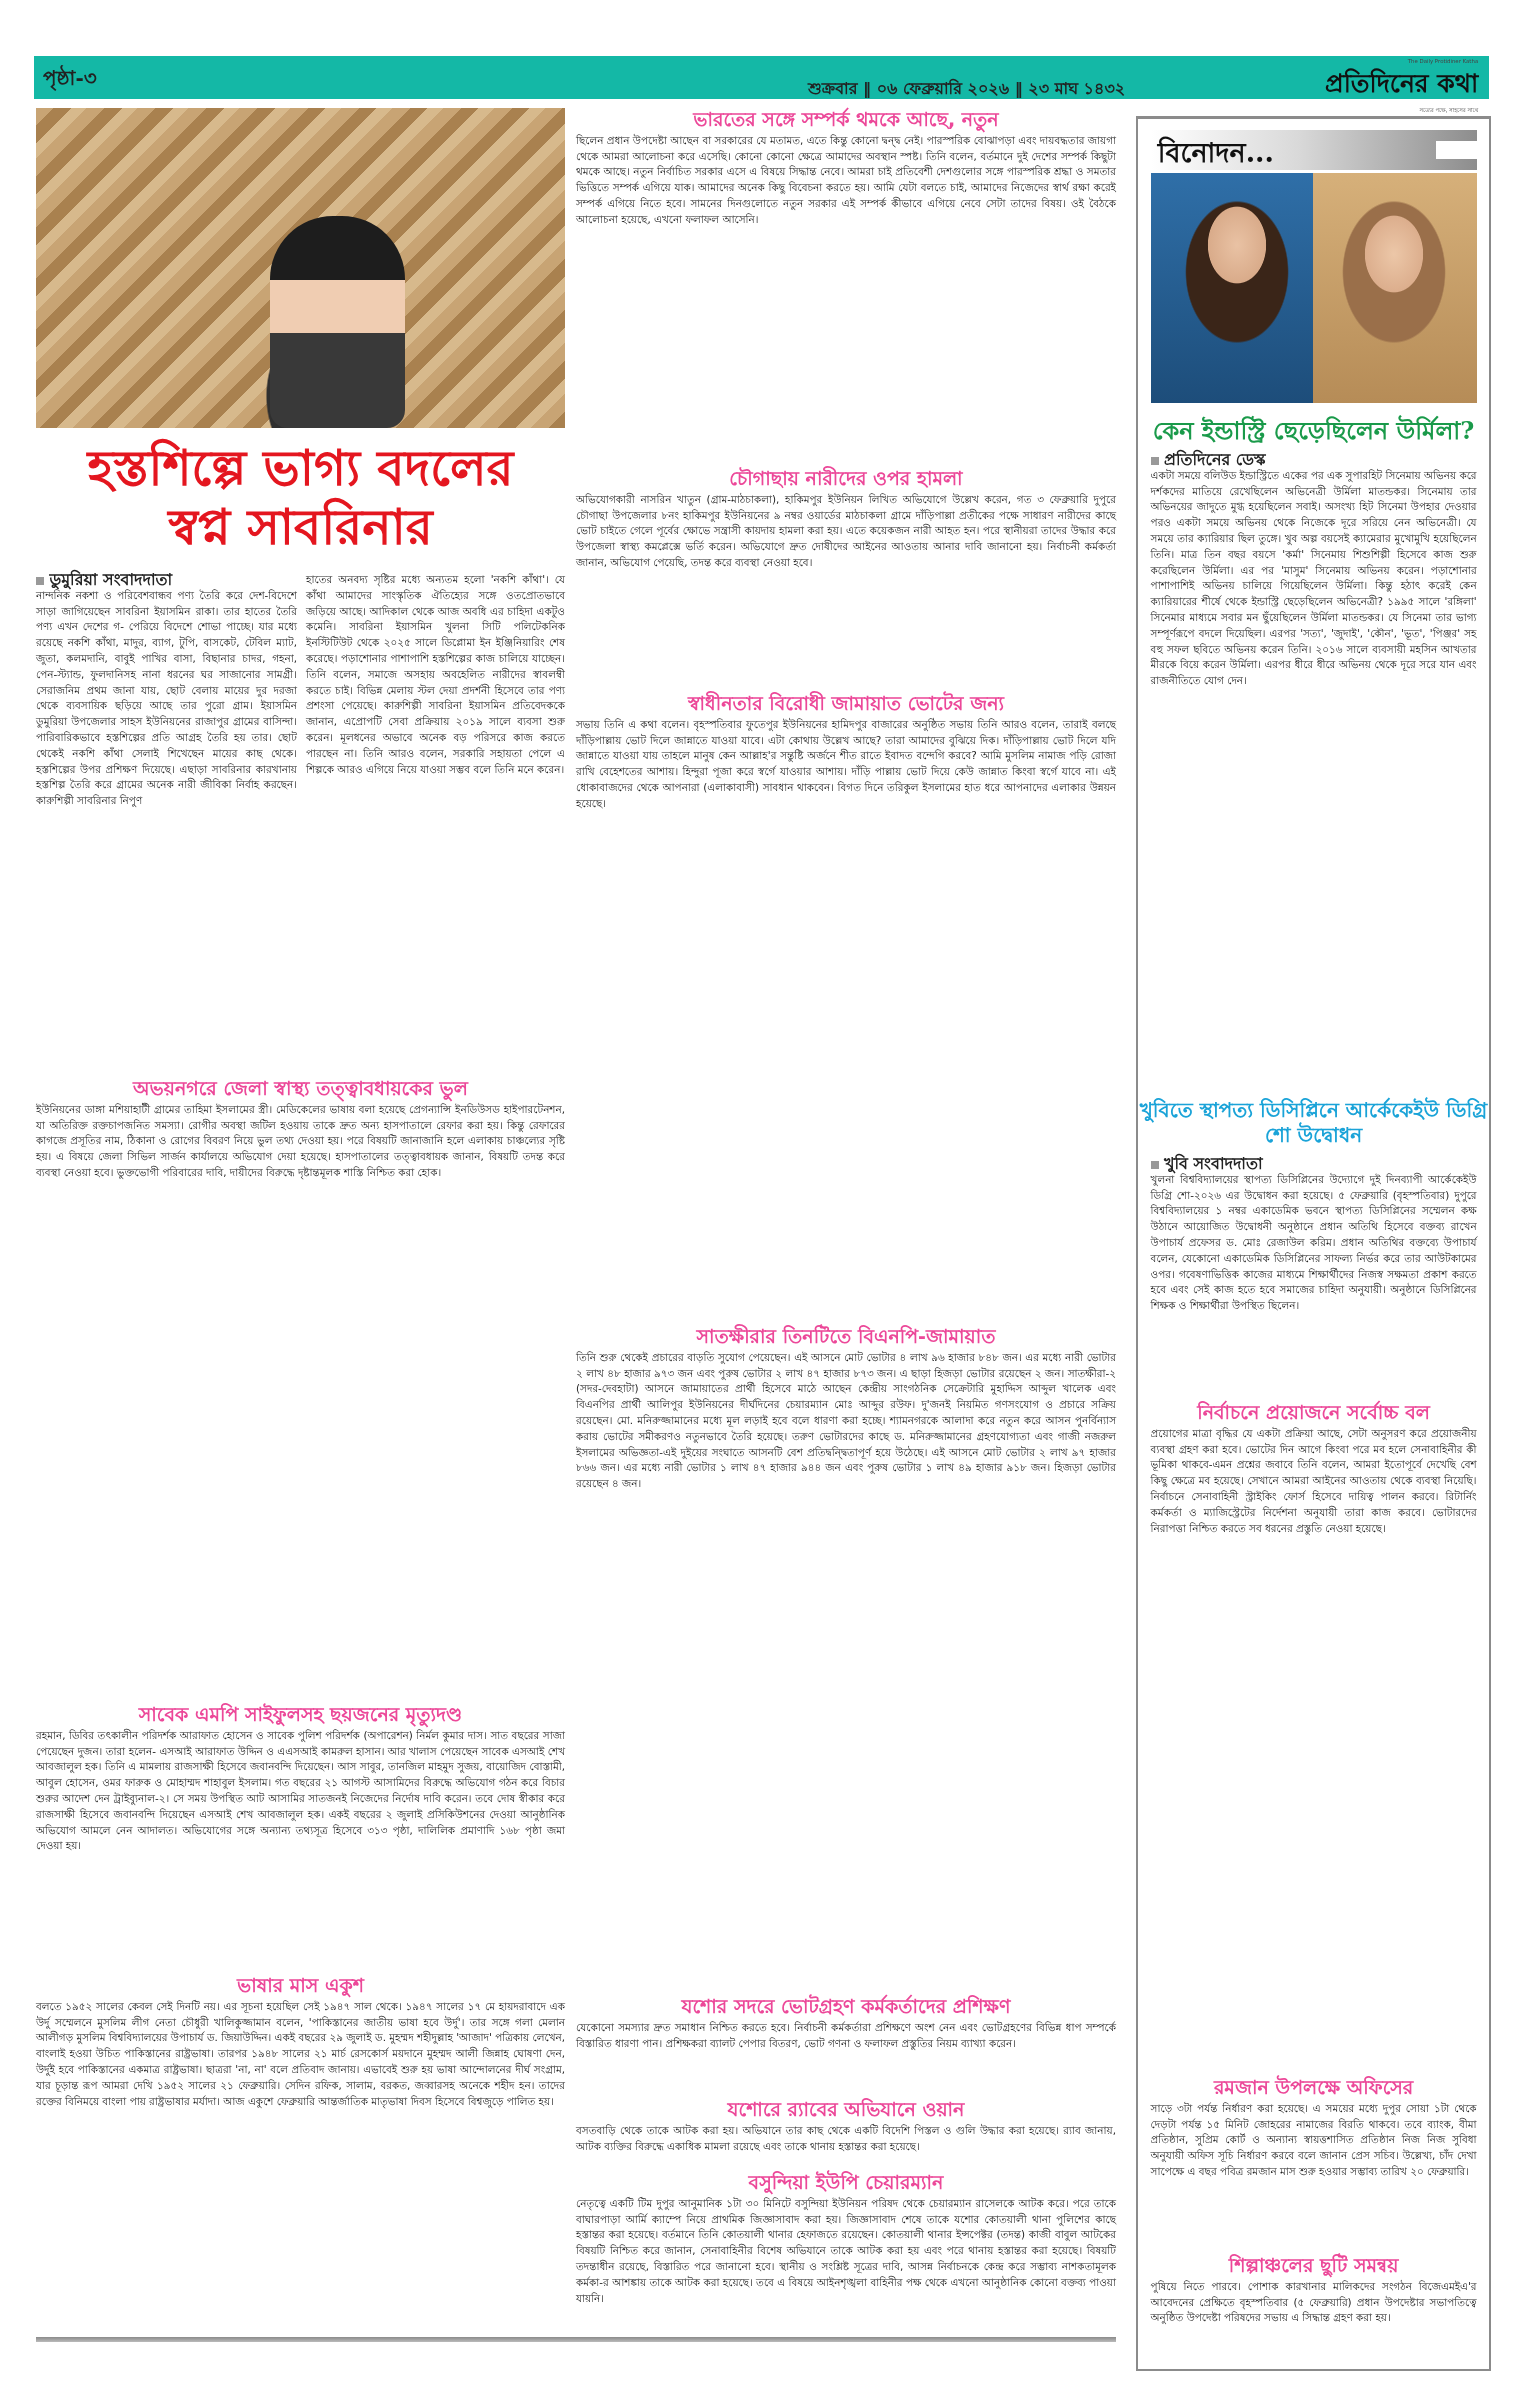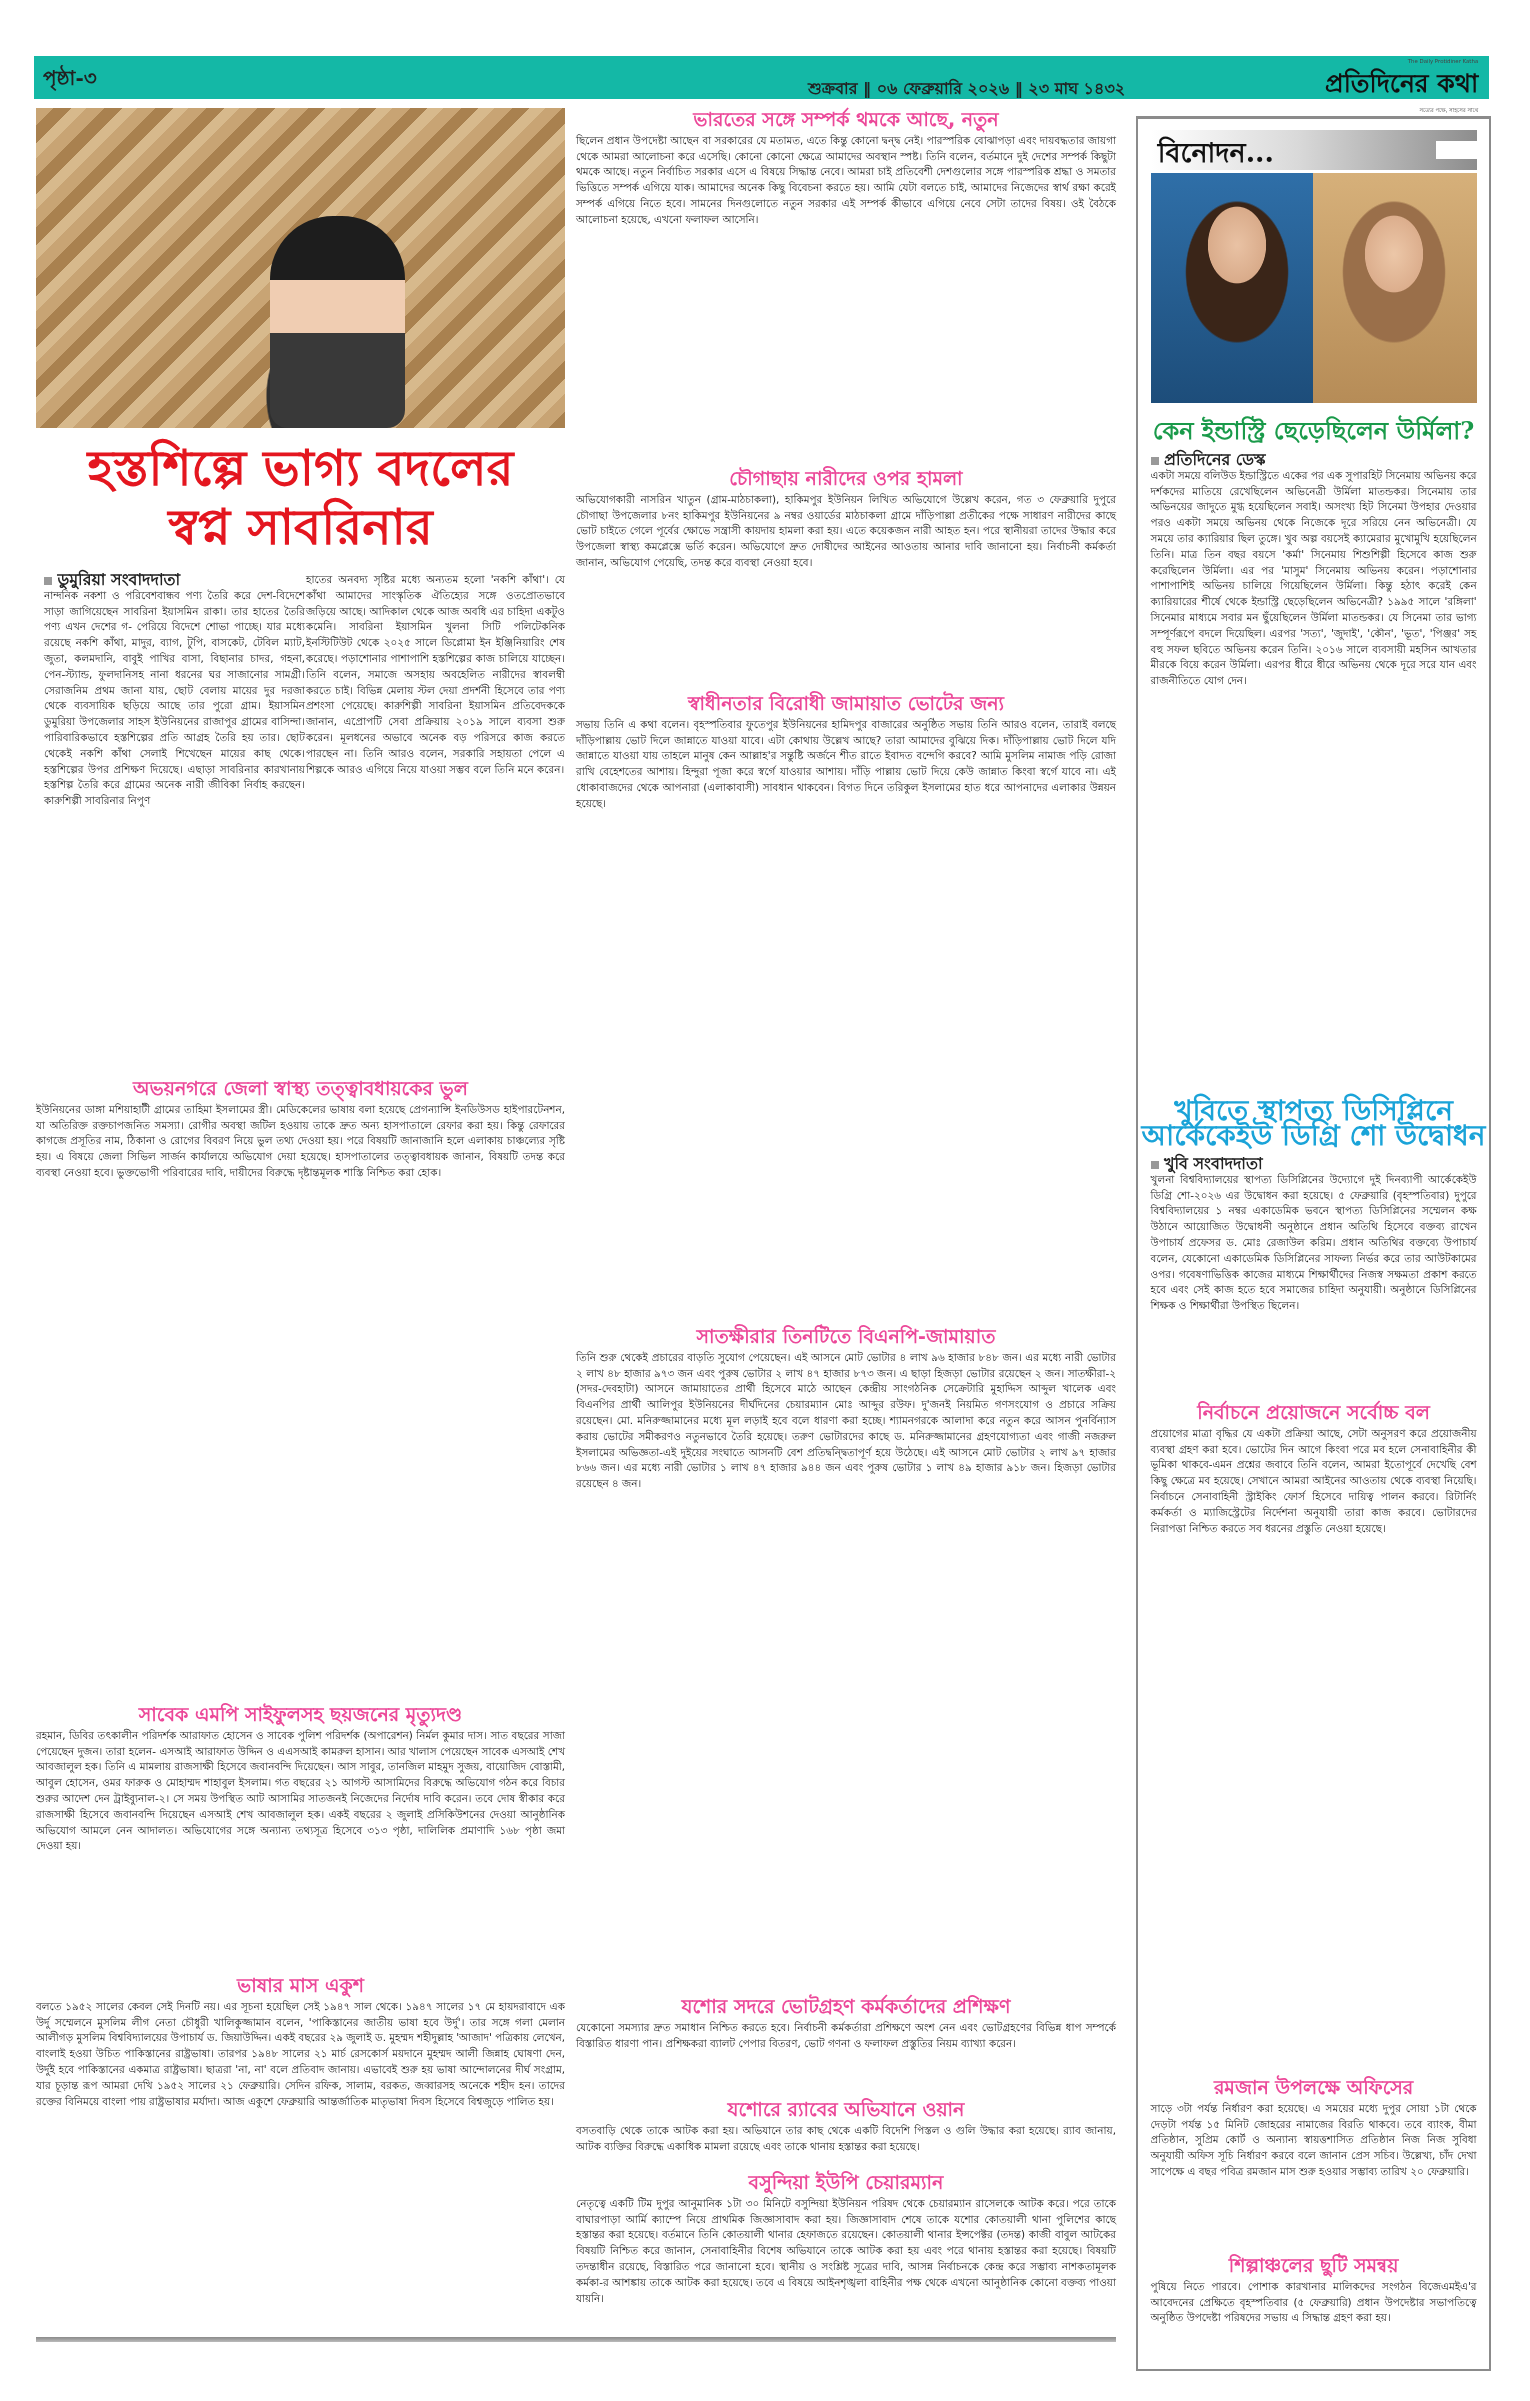--- a/index.html
+++ b/index.html
@@ -30,21 +30,21 @@
   .h2{font-weight:bold;font-size:19px;text-align:center;color:#ec4899;margin:3.6px 0 1.8px;line-height:23.4px;}
 
   .sidebar{position:absolute;left:1136px;top:108px;width:351px;height:2250px;border:2.7px solid #8b8b8b;border-top:3.6px solid #8b8b8b;margin-top:8px;}
   .bin-head{position:absolute;left:12.6px;top:10.8px;width:326px;height:40px;background:linear-gradient(90deg,#fff 0,#d9d9d9 45%,#8d8d8d 100%);}
   .bin-head span{position:absolute;left:7.2px;top:1.8px;font-size:27px;font-weight:bold;font-family:"DejaVu Serif",serif;color:#111;}
   .bin-head i{position:absolute;right:0;top:10.8px;width:41px;height:18px;background:#fff;}
   .actress{position:absolute;left:12.6px;top:54px;width:326px;height:230px;display:flex;}
   .actress .a1{width:162px;height:100%;background:radial-gradient(ellipse 41px 54px at 86px 72px,#e9c2a4 0,#d9ab8a 70%,transparent 72%),radial-gradient(ellipse 72px 99px at 86px 99px,#3a2518 0,#3a2518 70%,transparent 72%),linear-gradient(#2f6fa8,#1d4d7a);}
   .actress .a2{width:164px;height:100%;background:radial-gradient(ellipse 41px 54px at 81px 81px,#ecc7a8 0,#dcae8d 70%,transparent 72%),radial-gradient(ellipse 72px 99px at 81px 99px,#9a6f4a 0,#9a6f4a 70%,transparent 72%),linear-gradient(#d6b07a,#b68c57);}
   .green-head{position:absolute;left:0;top:293px;width:351px;text-align:center;color:#1a9a4a;font-size:24px;font-weight:bold;font-family:"DejaVu Serif",serif;}
-  .blue-head{position:absolute;left:0;top:979px;width:351px;text-align:center;color:#1aa3d8;font-size:28px;line-height:25px;font-weight:bold;font-family:"DejaVu Serif",serif;}
+  .blue-head{position:absolute;left:0;top:979px;width:351px;text-align:center;color:#1aa3d8;font-size:20px;line-height:25px;font-weight:bold;font-family:"DejaVu Serif",serif;}
   .bottom-bar{position:absolute;left:36px;top:2337px;width:1080px;height:5.4px;background:linear-gradient(#8a8a8a,#bbb);}
 </style>
 </head>
 <body>
 
 <div class="header">
   <span class="page-no">পৃষ্ঠা-৩</span>
   <span class="dateline">শুক্রবার ‖ ০৬ ফেব্রুয়ারি ২০২৬ ‖ ২৩ মাঘ ১৪৩২</span>
   <div class="masthead">
     <span class="en">The Daily Protidiner Katha</span>
@@ -54,21 +54,21 @@
 </div>
 
 <div class="photo">
     <div class="woman"></div>
   </div>
 <div class="big-headline">
   <div>হস্তশিল্পে ভাগ্য বদলের</div>
   <div>স্বপ্ন সাবরিনার</div>
 </div>
 
-<div class="col" style="left:36px;top:572px;width:261px;margin-left:8px;">
+<div class="col" style="left:36px;top:572px;width:261px;">
   <div class="byline">ডুমুরিয়া সংবাদদাতা</div>
   <p>নান্দনিক নকশা ও পরিবেশবান্ধব পণ্য তৈরি করে দেশ-বিদেশে সাড়া জাগিয়েছেন সাবরিনা ইয়াসমিন রাকা। তার হাতের তৈরি পণ্য এখন দেশের গ- পেরিয়ে বিদেশে শোভা পাচ্ছে। যার মধ্যে রয়েছে নকশি কাঁথা, মাদুর, ব্যাগ, টুপি, বাসকেট, টেবিল ম্যাট, জুতা, কলমদানি, বাবুই পাখির বাসা, বিছানার চাদর, গহনা, পেন-স্ট্যান্ড, ফুলদানিসহ নানা ধরনের ঘর সাজানোর সামগ্রী। সেরাজনিম প্রথম জানা যায়, ছোট বেলায় মায়ের দুর দরজা থেকে ব্যবসায়িক ছড়িয়ে আছে তার পুরো গ্রাম। ইয়াসমিন ডুমুরিয়া উপজেলার সাহস ইউনিয়নের রাজাপুর গ্রামের বাসিন্দা। পারিবারিকভাবে হস্তশিল্পের প্রতি আগ্রহ তৈরি হয় তার। ছোট থেকেই নকশি কাঁথা সেলাই শিখেছেন মায়ের কাছ থেকে। হস্তশিল্পের উপর প্রশিক্ষণ দিয়েছে। এছাড়া সাবরিনার কারখানায় হস্তশিল্প তৈরি করে গ্রামের অনেক নারী জীবিকা নির্বাহ করছেন। কারুশিল্পী সাবরিনার নিপুণ</p>
 </div>
 <div class="col" style="left:306px;top:572px;width:259px;">
   <p>হাতের অনবদ্য সৃষ্টির মধ্যে অন্যতম হলো 'নকশি কাঁথা'। যে কাঁথা আমাদের সাংস্কৃতিক ঐতিহ্যের সঙ্গে ওতপ্রোতভাবে জড়িয়ে আছে। আদিকাল থেকে আজ অবধি এর চাহিদা একটুও কমেনি। সাবরিনা ইয়াসমিন খুলনা সিটি পলিটেকনিক ইনস্টিটিউট থেকে ২০২৫ সালে ডিপ্লোমা ইন ইঞ্জিনিয়ারিং শেষ করেছে। পড়াশোনার পাশাপাশি হস্তশিল্পের কাজ চালিয়ে যাচ্ছেন। তিনি বলেন, সমাজে অসহায় অবহেলিত নারীদের স্বাবলম্বী করতে চাই। বিভিন্ন মেলায় স্টল দেয়া প্রদর্শনী হিসেবে তার পণ্য প্রশংসা পেয়েছে। কারুশিল্পী সাবরিনা ইয়াসমিন প্রতিবেদককে জানান, এপ্রোপটি সেবা প্রক্রিয়ায় ২০১৯ সালে ব্যবসা শুরু করেন। মূলধনের অভাবে অনেক বড় পরিসরে কাজ করতে পারছেন না। তিনি আরও বলেন, সরকারি সহায়তা পেলে এ শিল্পকে আরও এগিয়ে নিয়ে যাওয়া সম্ভব বলে তিনি মনে করেন।</p>
 </div>
 
 <div class="col" style="left:36px;top:1073px;width:529px;">
   <div class="h2">অভয়নগরে জেলা স্বাস্থ্য তত্ত্বাবধায়কের ভুল</div>
   <p>ইউনিয়নের ডাঙ্গা মশিয়াহাটী গ্রামের তাহিমা ইসলামের স্ত্রী। মেডিকেলের ভাষায় বলা হয়েছে প্রেগন্যান্সি ইনডিউসড হাইপারটেনশন, যা অতিরিক্ত রক্তচাপজনিত সমস্যা। রোগীর অবস্থা জটিল হওয়ায় তাকে দ্রুত অন্য হাসপাতালে রেফার করা হয়। কিন্তু রেফারের কাগজে প্রসূতির নাম, ঠিকানা ও রোগের বিবরণ নিয়ে ভুল তথ্য দেওয়া হয়। পরে বিষয়টি জানাজানি হলে এলাকায় চাঞ্চল্যের সৃষ্টি হয়। এ বিষয়ে জেলা সিভিল সার্জন কার্যালয়ে অভিযোগ দেয়া হয়েছে। হাসপাতালের তত্ত্বাবধায়ক জানান, বিষয়টি তদন্ত করে ব্যবস্থা নেওয়া হবে। ভুক্তভোগী পরিবারের দাবি, দায়ীদের বিরুদ্ধে দৃষ্টান্তমূলক শাস্তি নিশ্চিত করা হোক।</p>

